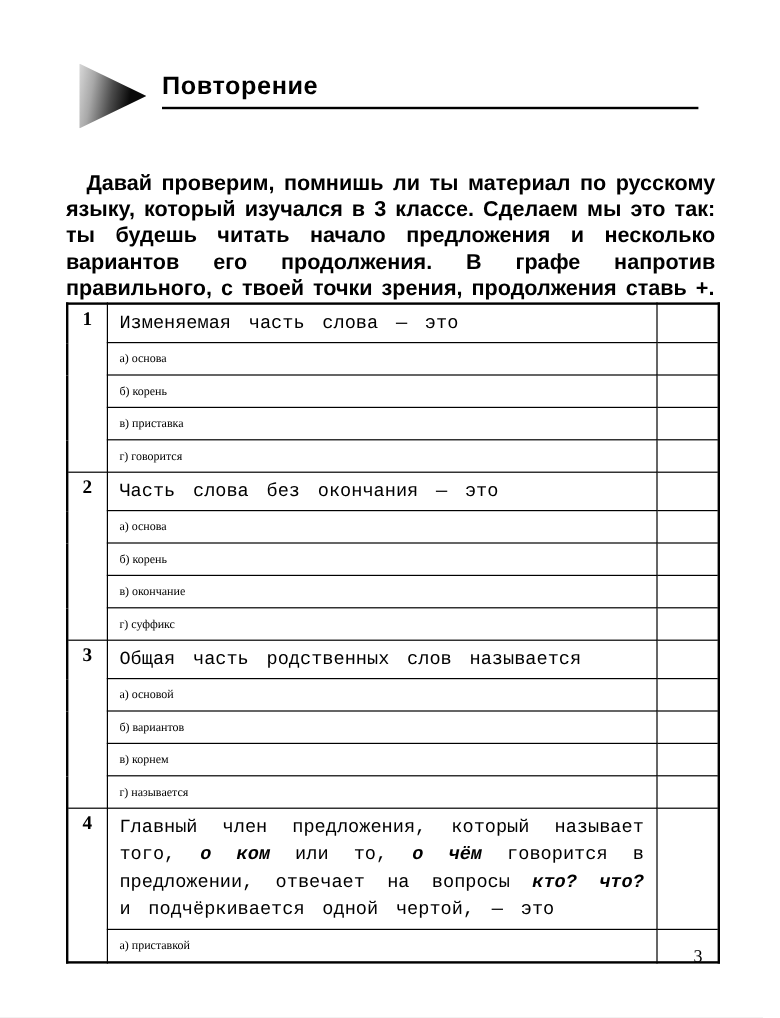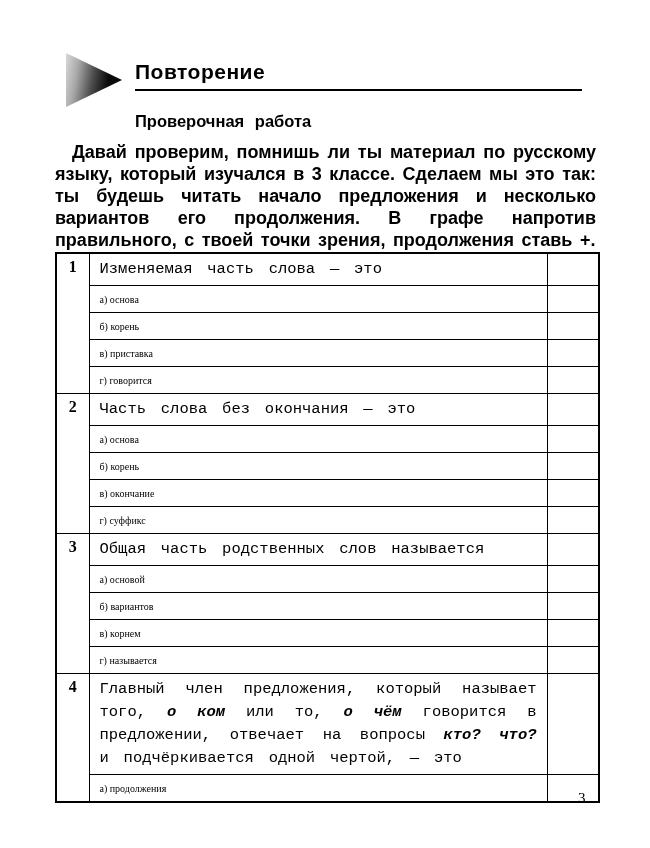--- a/index.html
+++ b/index.html
@@ -95,21 +95,20 @@
 </style>
 </head>
 <body>
 
 <div class="page">
 
   <div class="chapter-tri"></div>
   <h1 class="chapter-title">Повторение</h1>
   <div class="title-rule"></div>
 
-  <h2 class="section-title">Проверочная работа</h2>
 
   <p class="intro">Давай проверим, помнишь ли ты материал по русскому языку, который изучался в 3 классе. Сделаем мы это так: ты будешь читать начало предложения и несколько вариантов его продолжения. В графе напротив правильного, с твоей точки зрения, продолжения ставь +.</p>
 
   <table class="quiz">
     <colgroup>
       <col style="width:33px">
       <col>
       <col style="width:52px">
     </colgroup>
     <tbody id="quiz-body">
@@ -175,21 +174,21 @@
         <tr>
           <td class="opt">г) называется</td>
           <td class="mark"></td>
         </tr>
         <tr>
           <td class="num" rowspan="2">4</td>
           <td class="qtext"><span>Главный член предложения, который называет того, </span><span class="emph">о ком</span><span> или то, </span><span class="emph">о чём</span><span> говорится в предложении, отвечает на вопросы </span><span class="emph">кто? что?</span><span> и подчёркивается одной чертой, — это</span></td>
           <td class="mark"></td>
         </tr>
         <tr>
-          <td class="opt">а) продолжения</td>
+          <td class="opt">а) приставкой</td>
           <td class="mark"></td>
         </tr>
       </tbody>
   </table>
 
   <div class="page-number">3</div>
 
 </div>
 
 </body></html>

